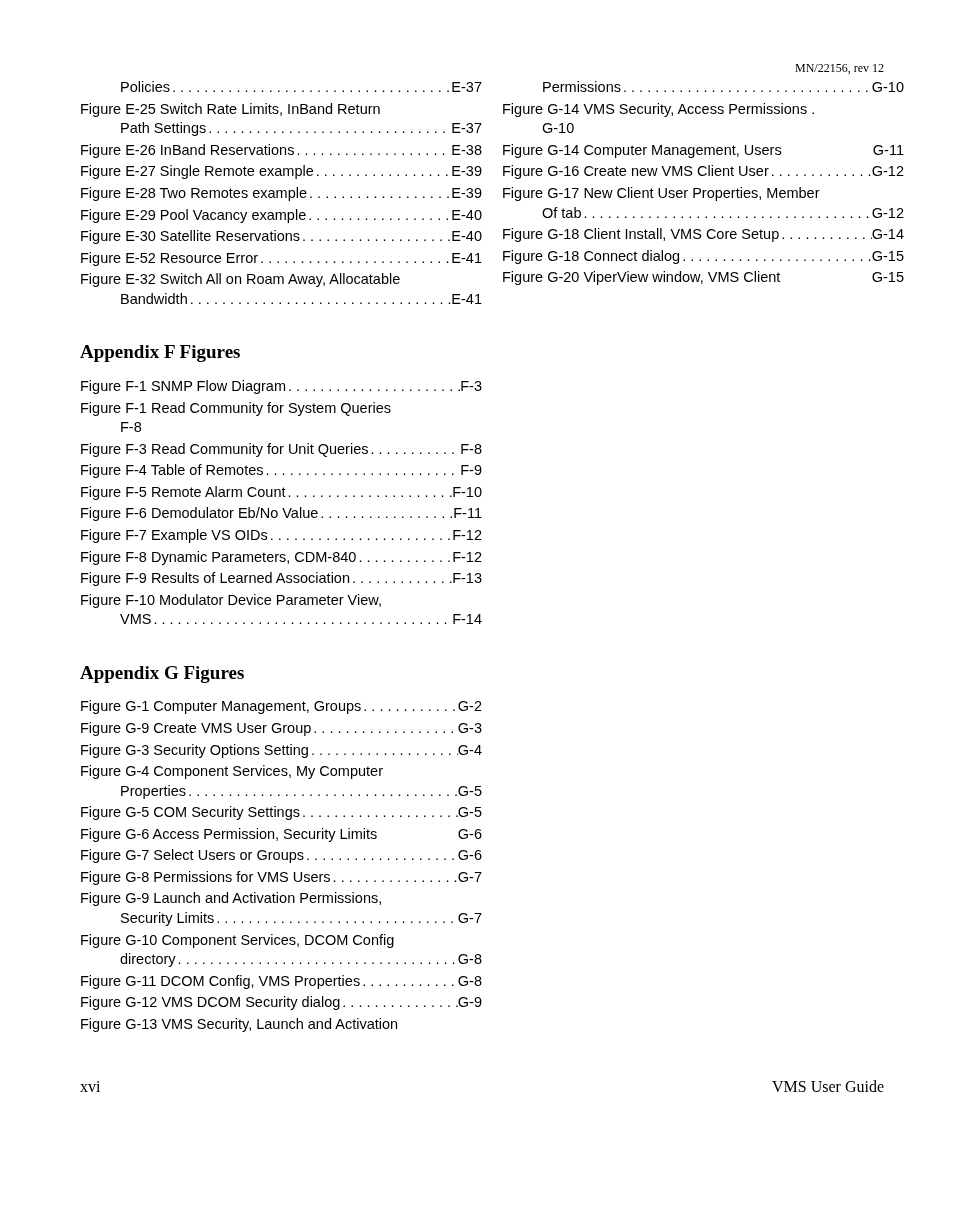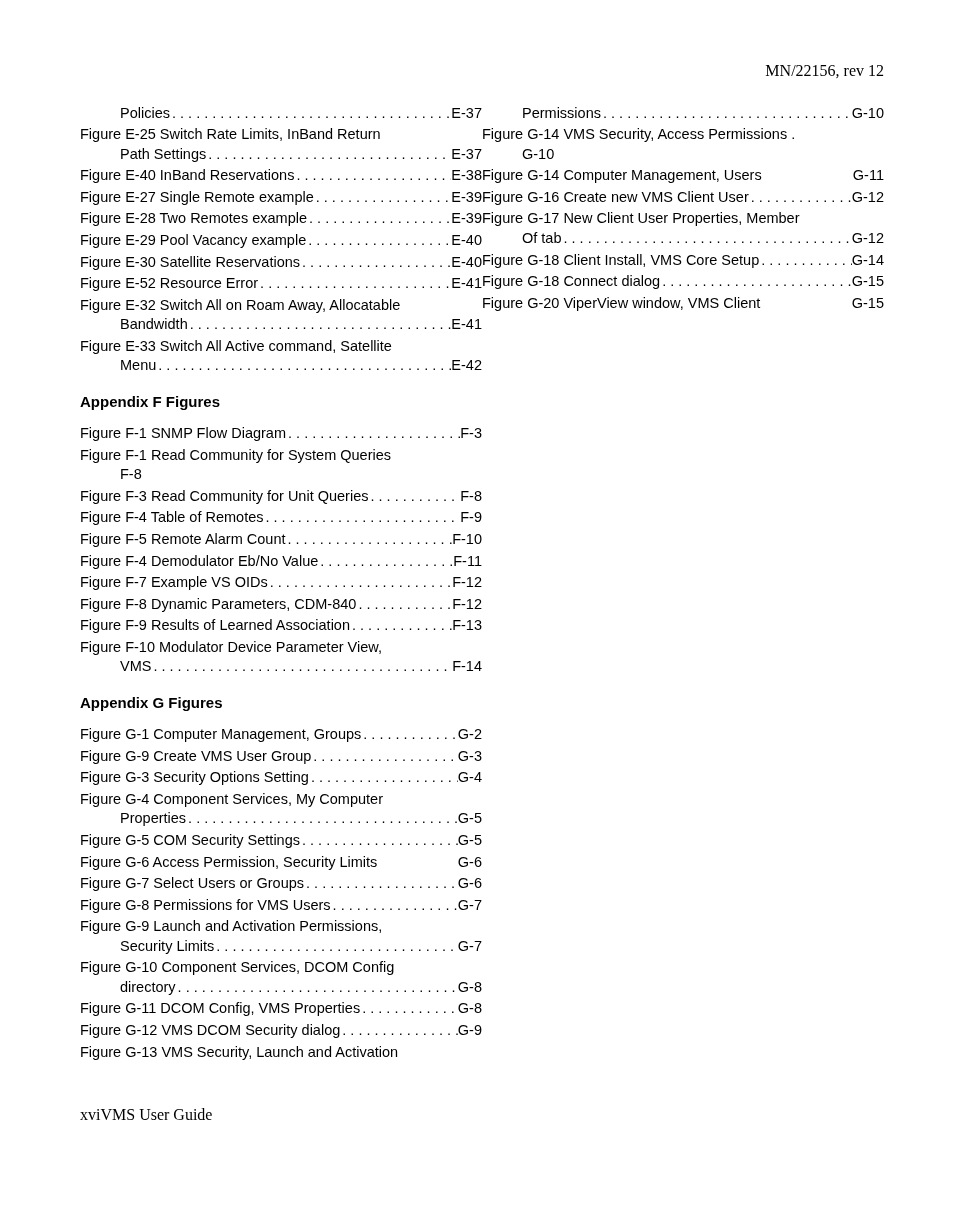--- a/index.html
+++ b/index.html
@@ -8,39 +8,39 @@
     color: #000;
     margin: 0;
     padding: 60px 70px 50px 80px;
     width: 954px;
     box-sizing: border-box;
     font-size: 15px;
     line-height: 1.35;
   }
   .header-right {
     text-align: right;
-    font-size: 16px;
-    margin-bottom: 20px;
+    font-size: 12px;
   }
   .columns {
     display: flex;
+    gap: 20px;
   }
   .col {
     width: 50%;
   }
   .entry {
     font-family: Arial, Helvetica, sans-serif;
     font-size: 14.5px;
     margin: 2px 0;
   }
   .section-title {
-    font-family: Liberation Sans, sans-serif;
+    font-family: Liberation Serif, serif;
     font-weight: bold;
-    font-size: 15px;
-    margin-top: 16px;
+    font-size: 19px;
+    margin-top: 30px;
     margin-bottom: 12px;
   }
   .row {
     display: flex;
     align-items: baseline;
     white-space: nowrap;
   }
   .row .label { flex: 0 0 auto; }
   .row .dots {
     flex: 1 1 auto;
@@ -49,21 +49,21 @@
     padding: 0 2px;
   }
   .row .dots::before {
     content: ". . . . . . . . . . . . . . . . . . . . . . . . . . . . . . . . . . . . . . . . . . . . . . . . . .";
     letter-spacing: 0;
   }
   .row .page { flex: 0 0 auto; }
   .indent { padding-left: 40px; }
   .footer {
     display:flex;
-    justify-content: flex-start;
+    justify-content: space-between;
     font-size:16px;
     margin-top: 40px;
   }
 </style>
 </head>
 <body>
 
 <div class="header-right">MN/22156, rev 12</div>
 
 <div class="columns">
@@ -75,21 +75,21 @@
   </div>
       <div class="entry">
      <div>Figure E-25  Switch Rate Limits, InBand Return</div>
      <div class="row indent">
         <span class="label">Path Settings</span>
         <span class="dots"></span>
         <span class="page">E-37</span>
      </div>
   </div>
       <div class="entry row">
-    <span class="label">Figure E-40  InBand Reservations</span>
+    <span class="label">Figure E-26  InBand Reservations</span>
     <span class="dots"></span>
     <span class="page">E-38</span>
   </div>
       <div class="entry row">
     <span class="label">Figure E-27  Single Remote example</span>
     <span class="dots"></span>
     <span class="page">E-39</span>
   </div>
       <div class="entry row">
     <span class="label">Figure E-28  Two Remotes example</span>
@@ -110,28 +110,20 @@
     <span class="label">Figure E-52  Resource Error</span>
     <span class="dots"></span>
     <span class="page">E-41</span>
   </div>
       <div class="entry">
      <div>Figure E-32  Switch All on Roam Away, Allocatable</div>
      <div class="row indent">
         <span class="label">Bandwidth</span>
         <span class="dots"></span>
         <span class="page">E-41</span>
-     </div>
-  </div>
-      <div class="entry">
-     <div>Figure E-33  Switch All Active command, Satellite</div>
-     <div class="row indent">
-        <span class="label">Menu</span>
-        <span class="dots"></span>
-        <span class="page">E-42</span>
      </div>
   </div>
       <div class="section-title">Appendix F Figures</div>
       <div class="entry row">
     <span class="label">Figure F-1  SNMP Flow Diagram</span>
     <span class="dots"></span>
     <span class="page">F-3</span>
   </div>
       <div class="entry">
      <div>Figure F-1  Read Community for System Queries</div>
@@ -146,21 +138,21 @@
     <span class="label">Figure F-4  Table of Remotes</span>
     <span class="dots"></span>
     <span class="page">F-9</span>
   </div>
       <div class="entry row">
     <span class="label">Figure F-5  Remote Alarm Count</span>
     <span class="dots"></span>
     <span class="page">F-10</span>
   </div>
       <div class="entry row">
-    <span class="label">Figure F-4  Demodulator Eb/No Value</span>
+    <span class="label">Figure F-6  Demodulator Eb/No Value</span>
     <span class="dots"></span>
     <span class="page">F-11</span>
   </div>
       <div class="entry row">
     <span class="label">Figure F-7  Example VS OIDs</span>
     <span class="dots"></span>
     <span class="page">F-12</span>
   </div>
       <div class="entry row">
     <span class="label">Figure F-8  Dynamic Parameters, CDM-840</span>

